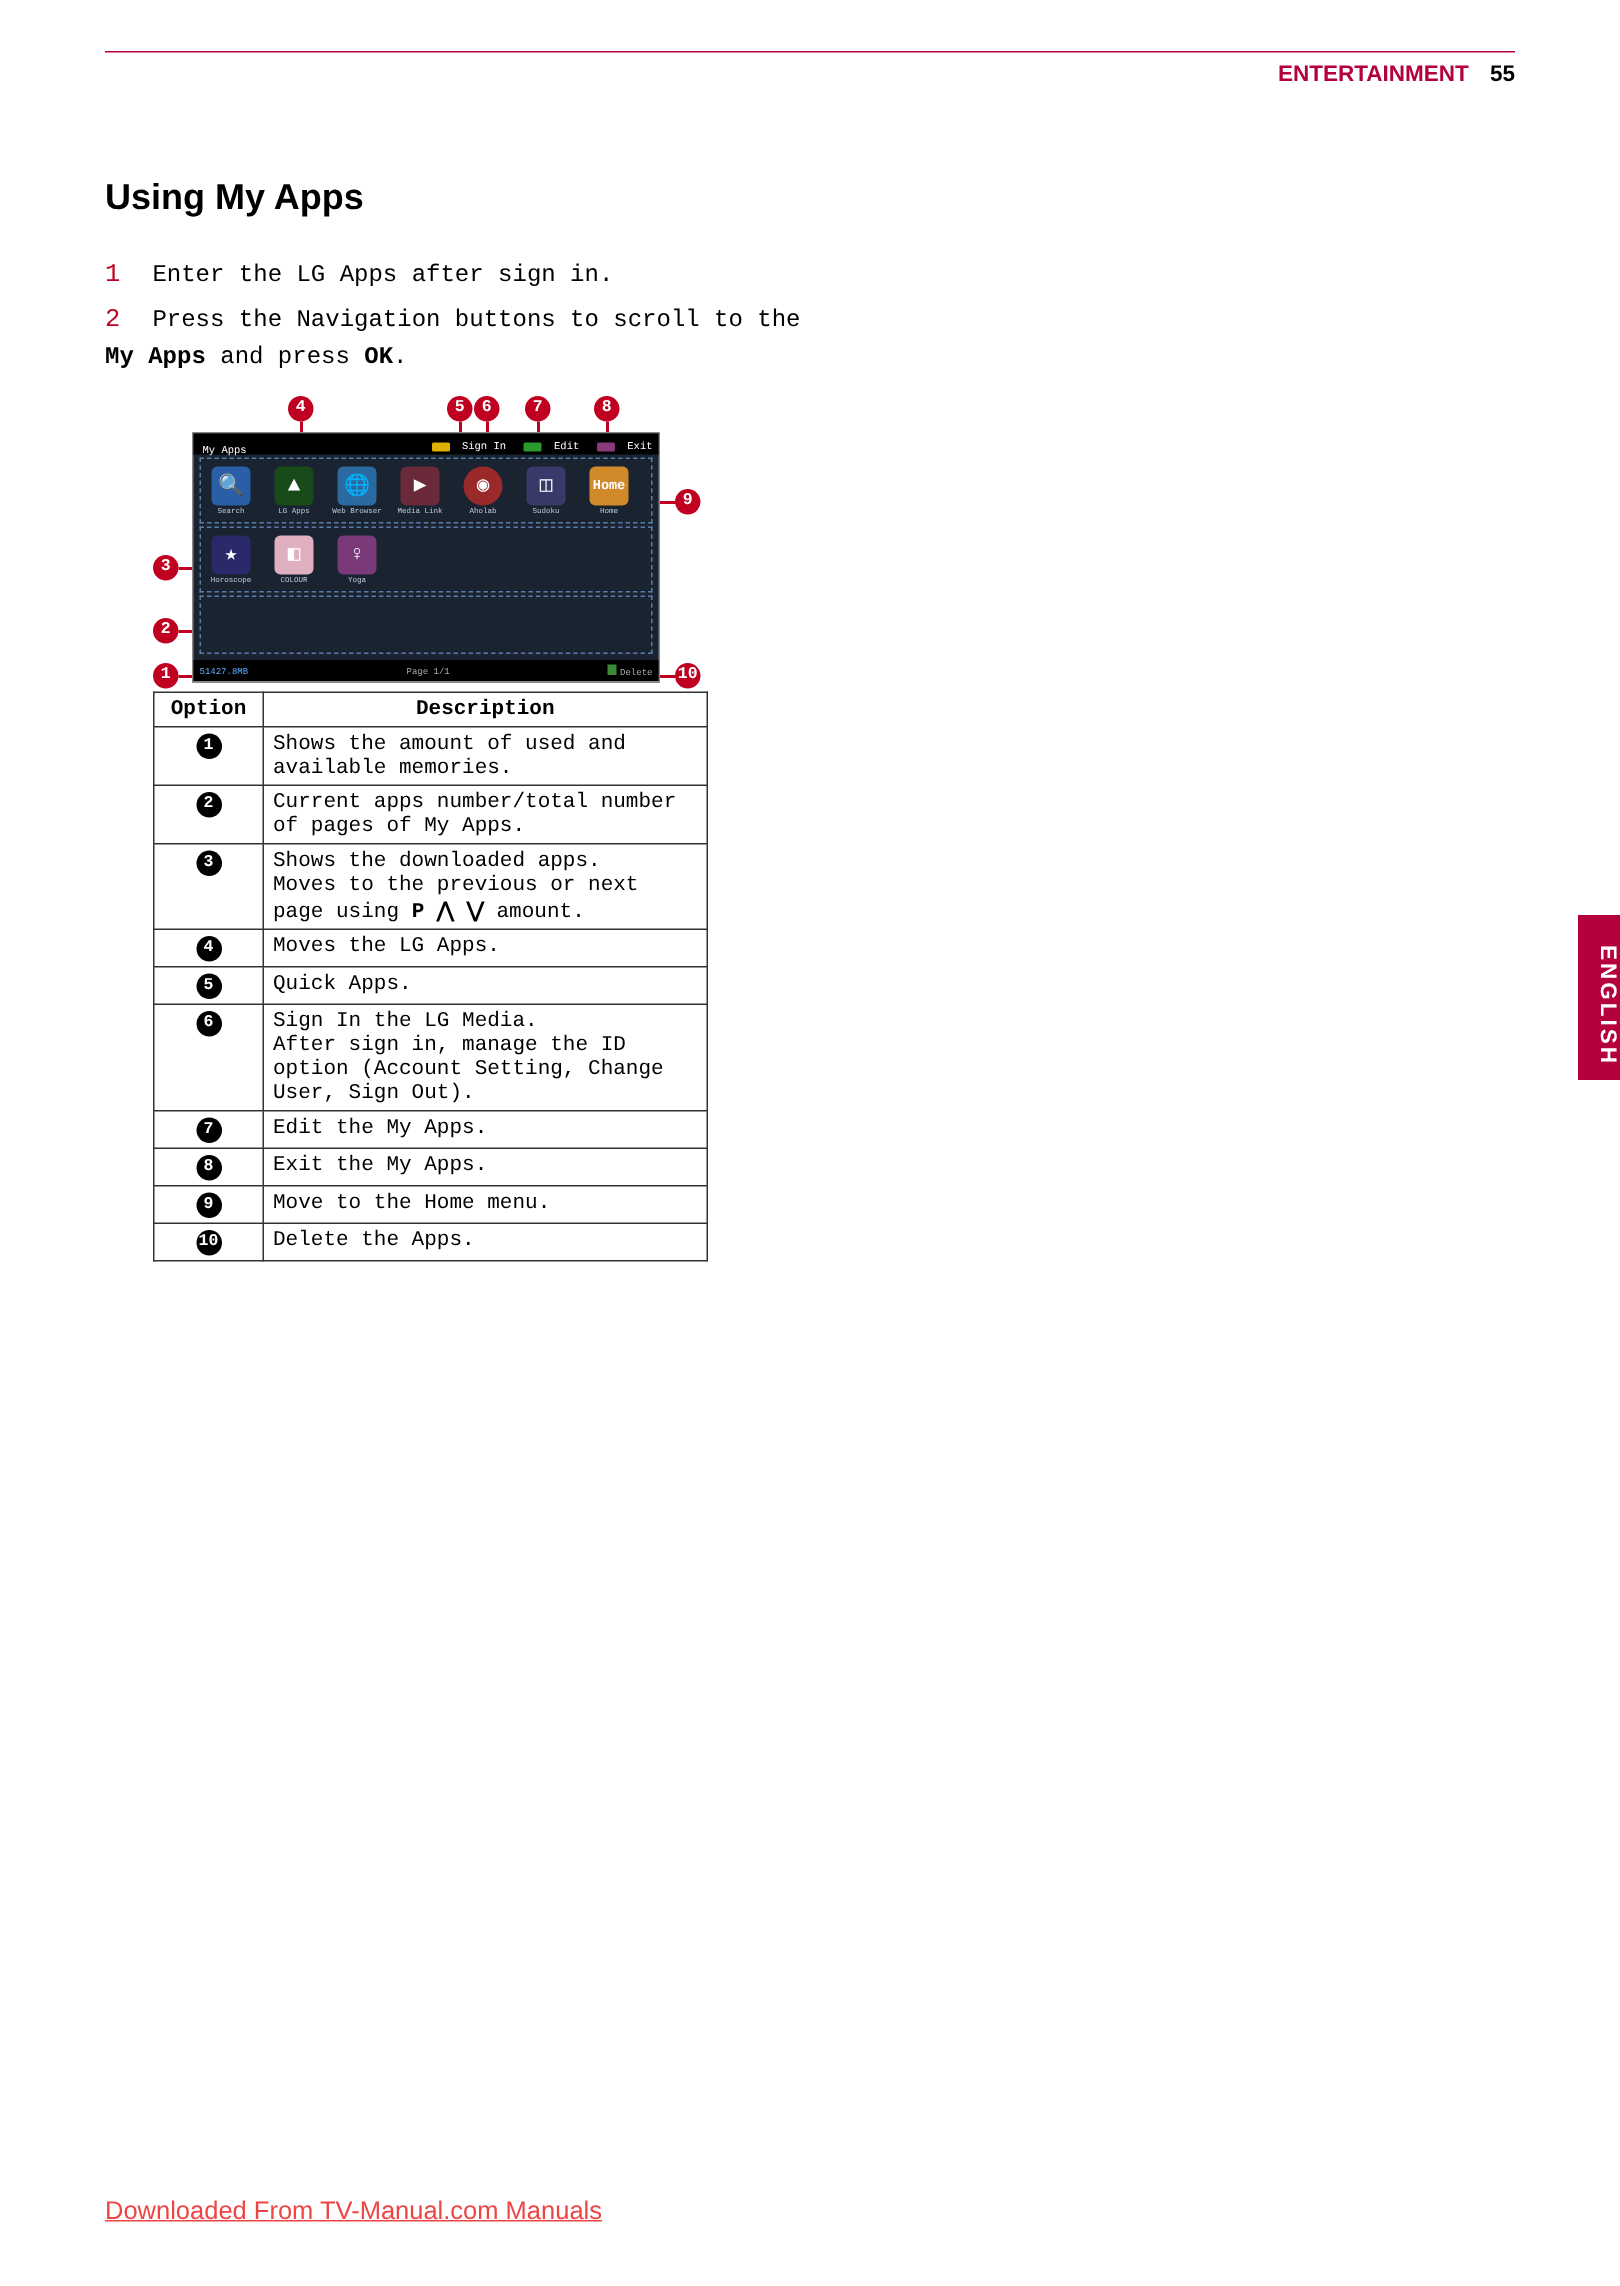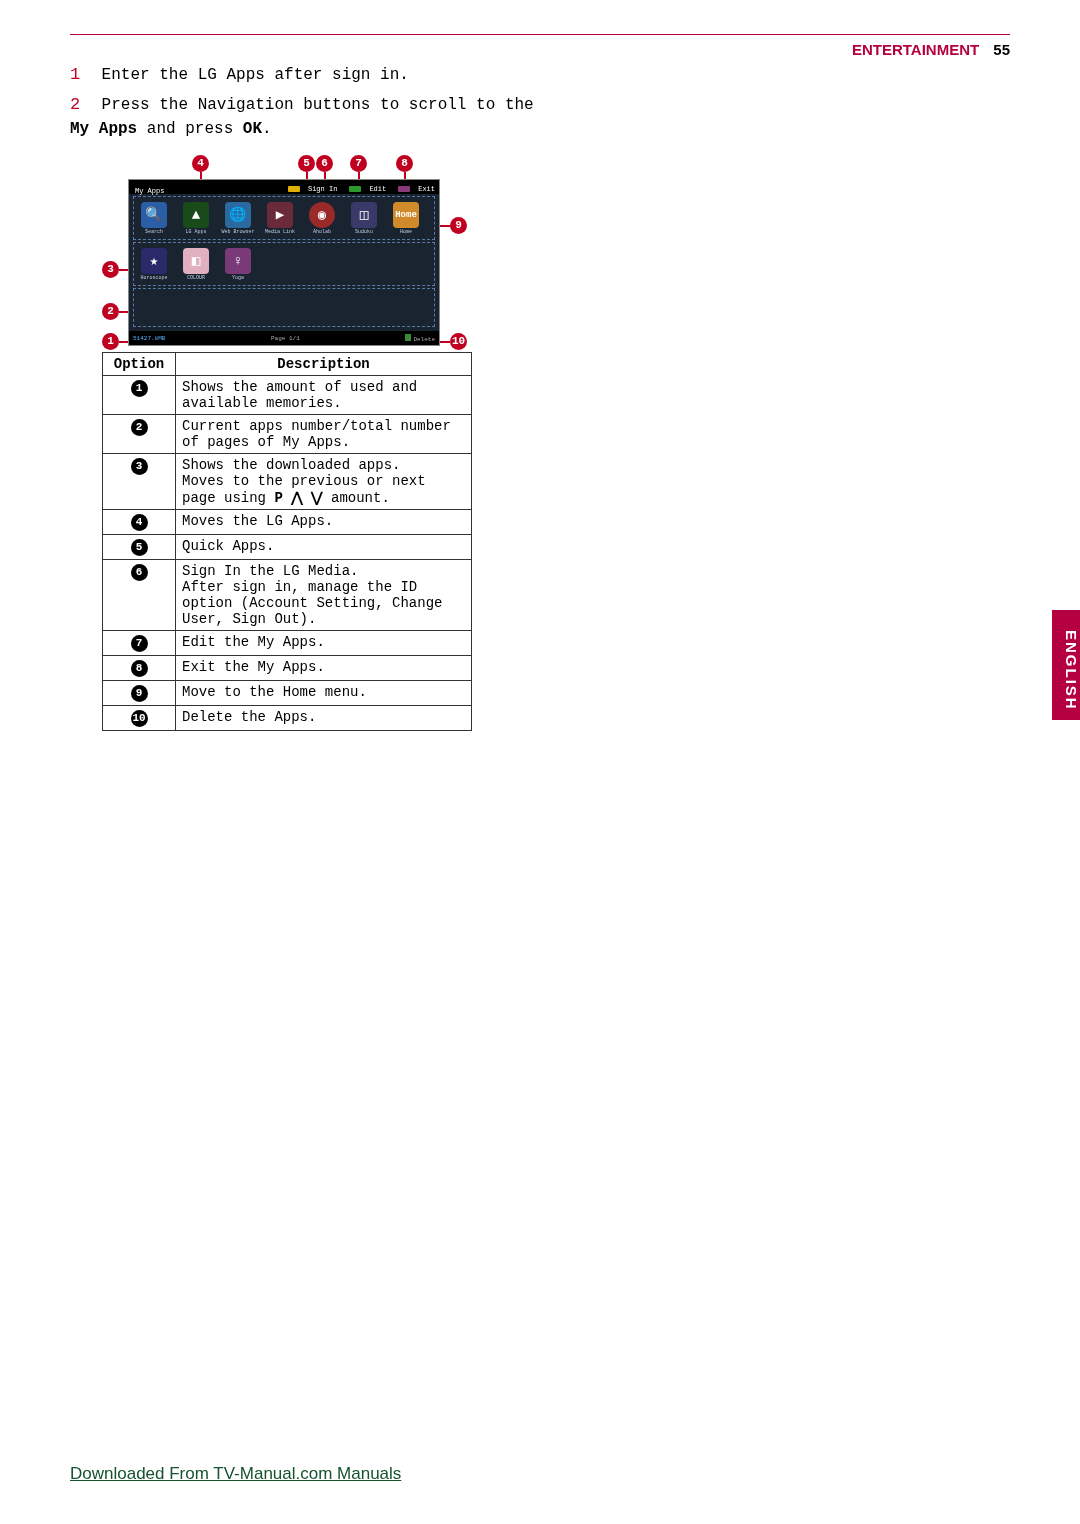--- a/index.html
+++ b/index.html
@@ -75,32 +75,33 @@
   .call { position:absolute; width:17px; height:17px; border-radius:50%; background:#c00020; color:#fff; font-size:11px; font-weight:bold; text-align:center; line-height:17px;}
   .leader { position:absolute; background:#c00020;}
   
   .tbl { border-collapse:collapse; width:370px; margin-left:32px; font-size:14px;margin-top:26px;}
   .tbl th, .tbl td { border:1px solid #333; padding:3px 6px; vertical-align:top; text-align:left;}
   .tbl th { font-weight:bold; text-align:center; }
   .tbl .opt { text-align:center; width:60px;}
   .circ-num { display:inline-block; width:17px; height:17px; border-radius:50%; background:#000; color:#fff; font-size:11px; font-weight:bold; text-align:center; line-height:17px;}
   
   .sidetab { position:absolute; right:0; top:610px; width:28px; height:110px; background:#b5003f; color:#fff; writing-mode:vertical-rl; text-orientation:mixed; text-align:center; font-weight:bold; font-size:15px; letter-spacing:2px; padding-top:10px; box-sizing:border-box;}
-  .footer { position:absolute; bottom:40px; left:70px; color:#14532d; font-size:17px; text-decoration:underline;}
+  .footer { position:absolute; bottom:40px; left:70px; color:#ef4444; font-size:17px; text-decoration:underline;}
 </style>
 </head>
 <body>
 
 <div class="page">
   <div class="header-line"></div>
   <div class="header-row">
     <span>ENTERTAINMENT</span>
     <span class="pnum">55</span>
   </div>
 
+  <div class="title">Using My Apps</div>
 
   <div class="col">
     <div class="step-line">
       <span class="step-num">1</span>
       <span>Enter the LG Apps after sign in.</span>
     </div>
     <div class="step-line">
       <span class="step-num">2</span>
       <span>Press the Navigation buttons to scroll to the </span><span class="bold">My Apps</span><span> and press </span><span class="bold">OK</span><span>.</span>
     </div>

